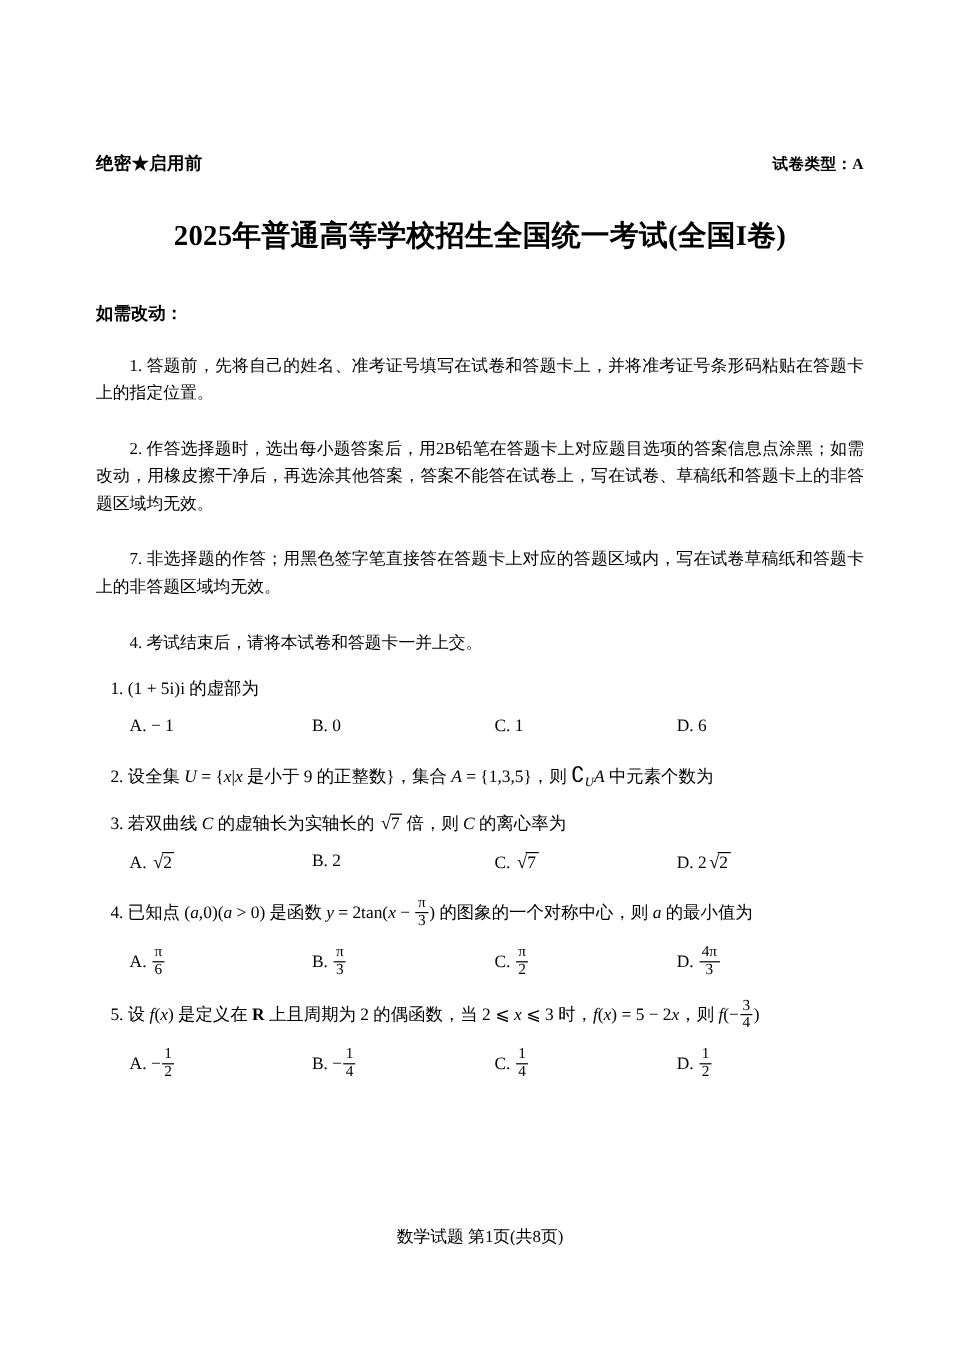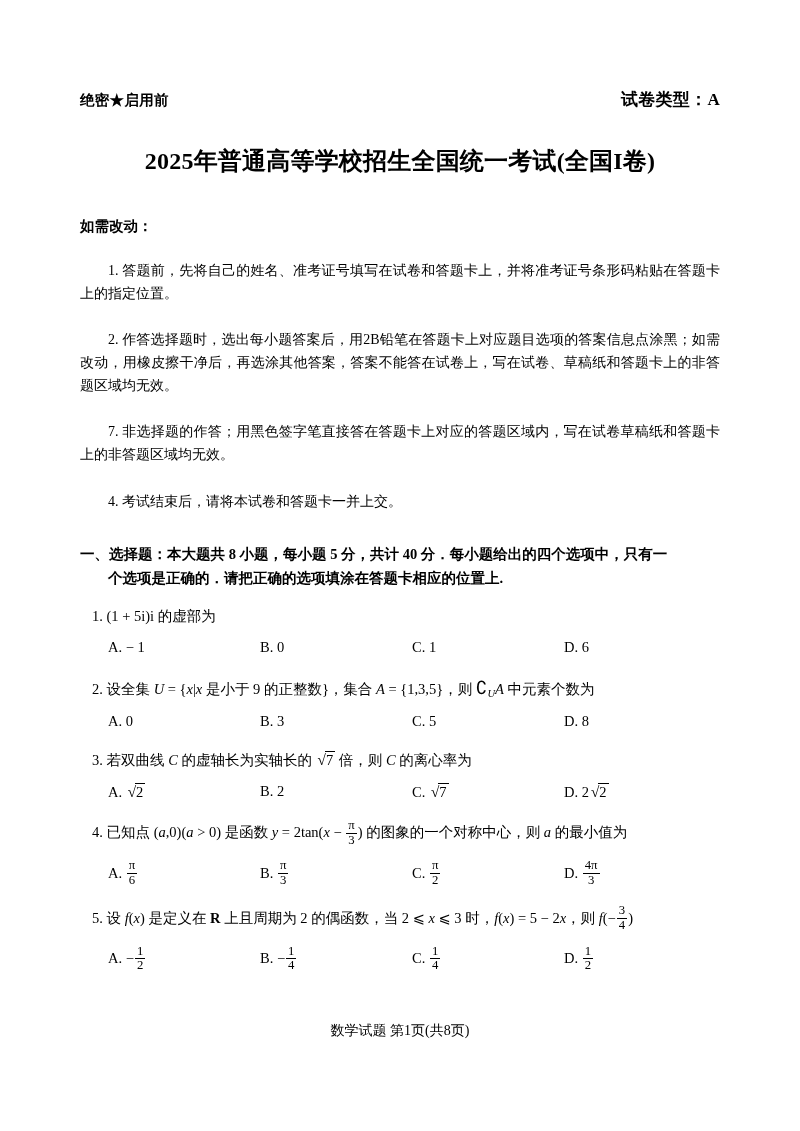--- a/index.html
+++ b/index.html
@@ -31,21 +31,22 @@
   .topline {
     display: flex;
     justify-content: space-between;
     align-items: baseline;
     font-size: 14.5px;
     font-weight: bold;
     letter-spacing: 0.3px;
   }
   .topline .right {
     font-weight: bold;
-    font-size: 17px;
+    font-size: 13px;
+    margin-top: 40px;
   }
   .maintitle {
     text-align: center;
     font-size: 24px;
     font-weight: bold;
     margin-top: 34px;
     letter-spacing: 0.2px;
   }
   .subject {
     text-align: center;
@@ -151,48 +152,38 @@
     <div class="maintitle">2025年普通高等学校招生全国统一考试(全国I卷)</div>
 
 
     <div class="notice-head">如需改动：</div>
 
     <div class="notice-item">1. 答题前，先将自己的姓名、准考证号填写在试卷和答题卡上，并将准考证号条形码粘贴在答题卡上的指定位置。</div>
     <div class="notice-item">2. 作答选择题时，选出每小题答案后，用2B铅笔在答题卡上对应题目选项的答案信息点涂黑；如需改动，用橡皮擦干净后，再选涂其他答案，答案不能答在试卷上，写在试卷、草稿纸和答题卡上的非答题区域均无效。</div>
     <div class="notice-item">7. 非选择题的作答；用黑色签字笔直接答在答题卡上对应的答题区域内，写在试卷草稿纸和答题卡上的非答题区域均无效。</div>
     <div class="notice-item">4. 考试结束后，请将本试卷和答题卡一并上交。</div>
 
-    <div class="section-head">
-      <span>一、选择题：本大题共 8 小题，每小题 5 分，共计 40 分．每小题给出的四个选项中，只有一</span>
-      <span class="indent2">个选项是正确的．请把正确的选项填涂在答题卡相应的位置上.</span>
-    </div>
 
     <div class="q">
       <div class="q-stem">
         <span>1.</span>
         (1&nbsp;+&nbsp;5i)i 的虚部为
       </div>
       <div class="opts">
         <div class="opt"><span>A.</span> <span>− 1</span></div>
         <div class="opt"><span>B.</span> <span>0</span></div>
         <div class="opt"><span>C.</span> <span>1</span></div>
         <div class="opt"><span>D.</span> <span>6</span></div>
       </div>
     </div>
 
     <div class="q">
       <div class="q-stem">
         <span>2.</span>
         设全集 <i class="v">U</i> = {<i class="v">x</i>|<i class="v">x</i> 是小于 9 的正整数}，集合 <i class="v">A</i> = {1,3,5}，则 <span class="big">∁</span><span class="sub"><i class="v">U</i></span><i class="v">A</i> 中元素个数为
-      </div>
-      <div class="opts">
-        <div class="opt"><span>A.</span> <span>0</span></div>
-        <div class="opt"><span>B.</span> <span>3</span></div>
-        <div class="opt"><span>C.</span> <span>5</span></div>
-        <div class="opt"><span>D.</span> <span>8</span></div>
       </div>
     </div>
 
     <div class="q">
       <div class="q-stem">
         <span>3.</span>
         若双曲线 <i class="v">C</i> 的虚轴长为实轴长的 <span class="sqrt"><span class="rad">√</span><span class="arg">7</span></span> 倍，则 <i class="v">C</i> 的离心率为
       </div>
       <div class="opts">
         <div class="opt"><span>A.</span> <span class="sqrt"><span class="rad">√</span><span class="arg">2</span></span></div>

